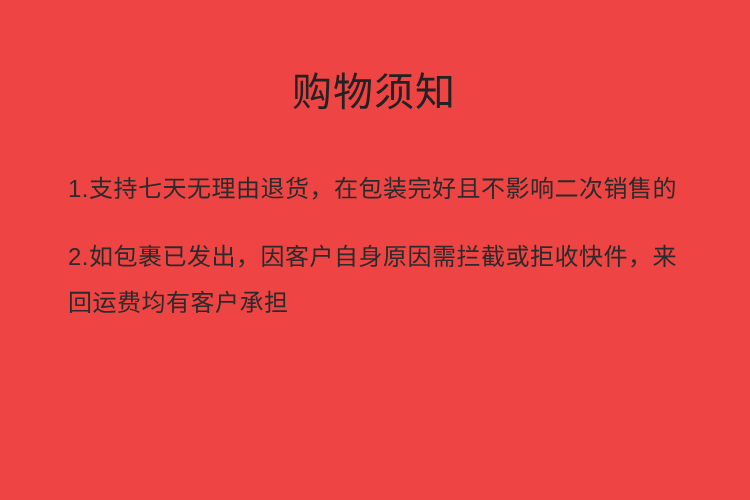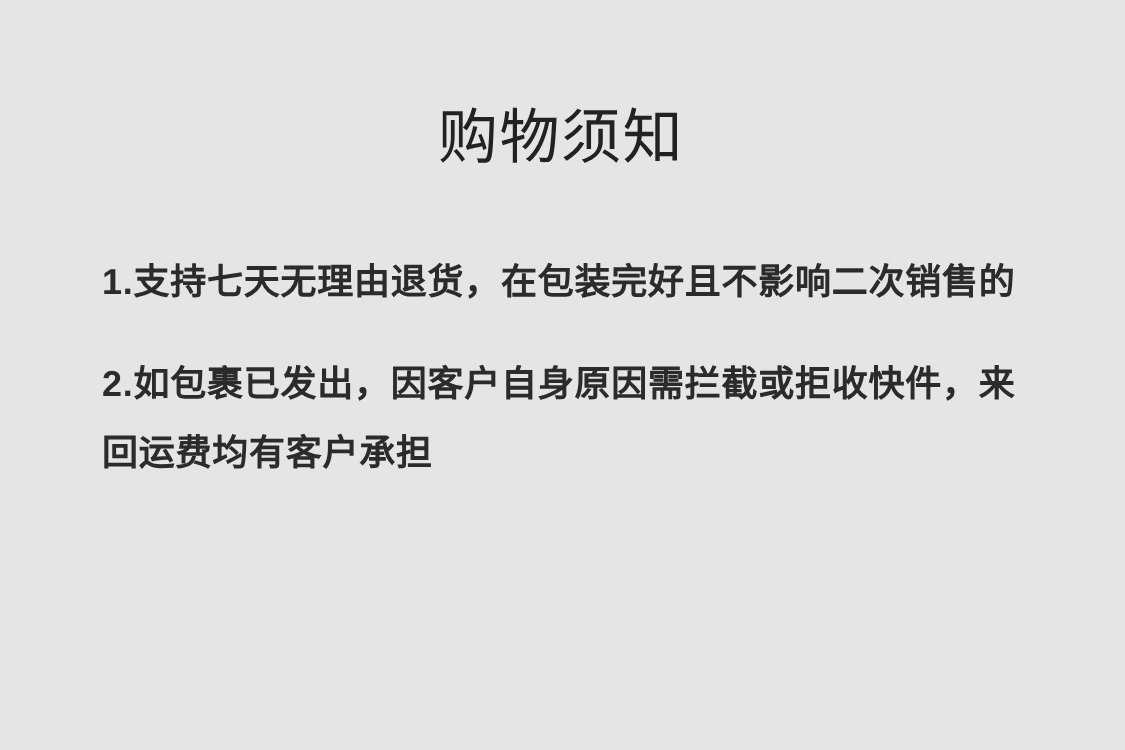--- a/index.html
+++ b/index.html
@@ -6,35 +6,35 @@
   html, body {
     width: 750px;
     height: 500px;
     background: #ffffff;
     overflow: hidden;
     font-family: "Liberation Sans", "DejaVu Sans", sans-serif;
   }
   .page {
     width: 750px;
     height: 500px;
-    background: #e5e5e5;
+    background: #ef4444;
     padding: 70px 70px 0 68px;
   }
   .page-title {
     font-size: 40px;
     line-height: 44px;
     font-weight: 400;
     color: #222222;
     text-align: center;
     letter-spacing: 1px;
   }
   .notice-paragraph {
     color: #2b2b2b;
     font-size: 24px;
-    font-weight: 700;
+    font-weight: 400;
   }
   .notice-paragraph.first { margin-top: 52px; }
   .notice-paragraph.second { margin-top: 22px; }
   .notice-line {
     display: block;
     height: 46px;
     line-height: 46px;
     white-space: nowrap;
     letter-spacing: 0.5px;
   }

